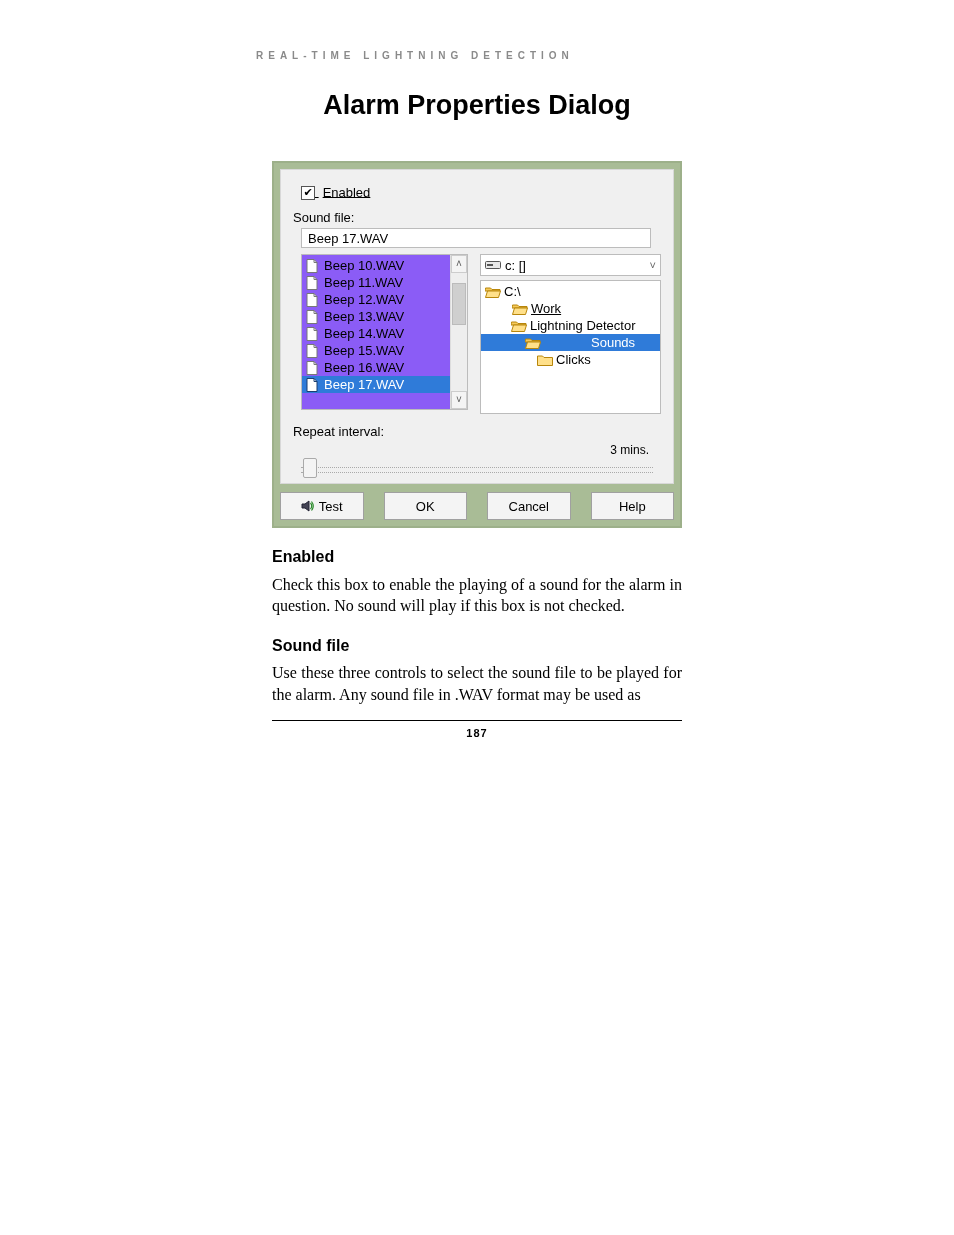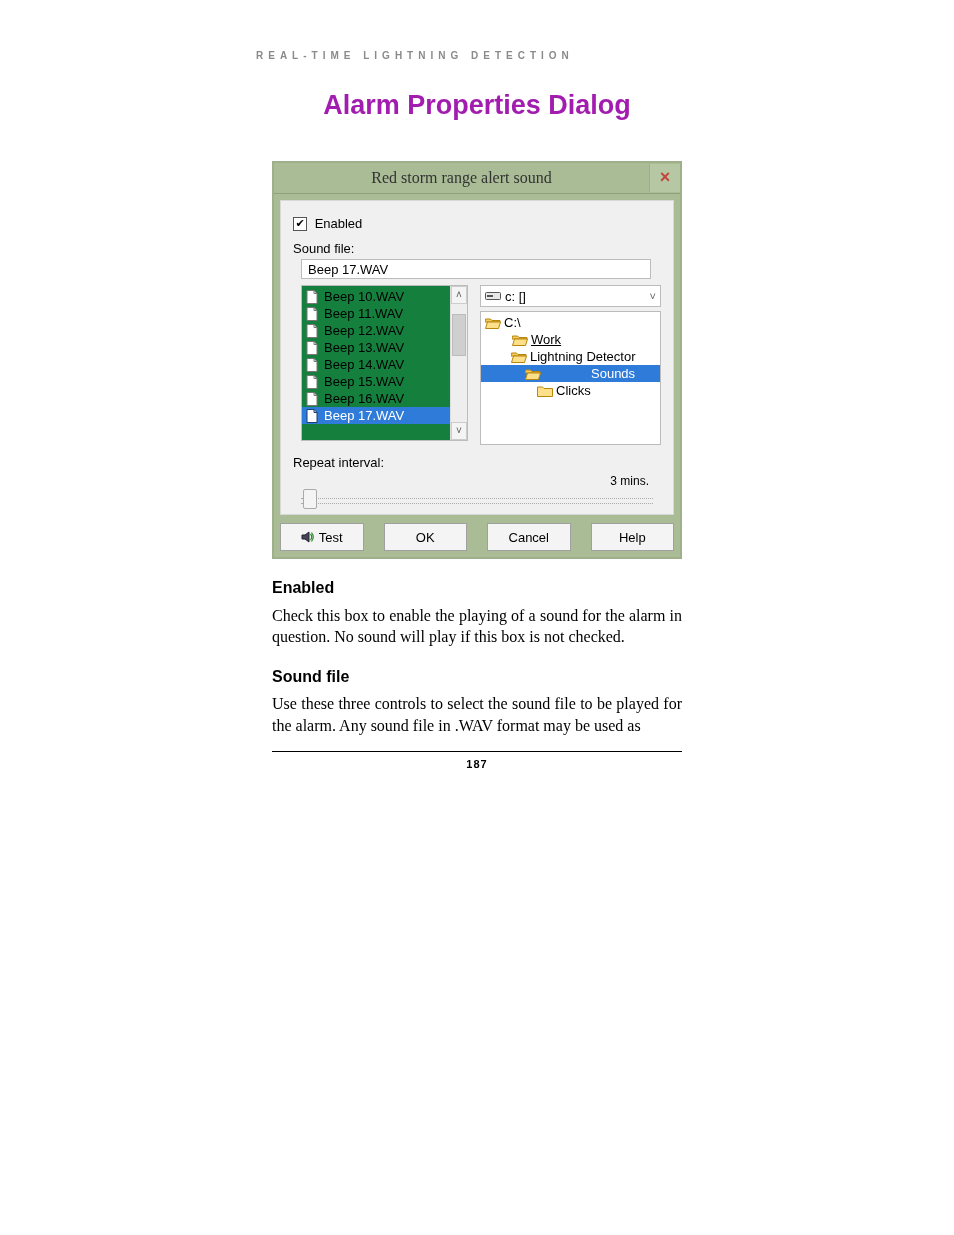--- a/index.html
+++ b/index.html
@@ -23,21 +23,21 @@
     letter-spacing: 5px;
     color: #8a8a8a;
     text-align: left;
     margin-left: 256px;
     margin-bottom: 29px;
   }
   .page-title {
     font-family: Arial, Helvetica, sans-serif;
     font-size: 27px;
     font-weight: bold;
-    color: #a21caf;
+    color: #000000;
     text-align: center;
     margin: 0 0 40px 0;
   }
   .dialog-wrap {
     width: 410px;
     margin: 0 auto 18px auto;
   }
   .dialog {
     border: 2px solid #9db08a;
     background: #a9bc96;
@@ -72,21 +72,22 @@
     border-left: 1px solid #9db08a;
     cursor: default;
   }
   .dialog-body {
     margin: 6px;
     background: #f0f0f0;
     border: 1px solid #d8d8d8;
     padding: 10px 12px 8px 12px;
   }
   .chk-row {
-    margin: 4px 0 10px 0;
+    margin: 4px 0 10px 8px;
+    text-decoration: underline;
   }
   .chk {
     display: inline-block;
     width: 12px;
     height: 12px;
     border: 1px solid #555;
     background: #fff;
     vertical-align: middle;
     text-align: center;
     line-height: 11px;
@@ -114,21 +115,21 @@
   }
   .two-col {
     display: flex;
     gap: 12px;
     margin-left: 8px;
   }
   .file-list {
     width: 165px;
     height: 154px;
     border: 1px solid #bcbcbc;
-    background: #15803d;
+    background: #8b5cf6;
     display: flex;
     overflow: hidden;
   }
   .file-list-items {
     flex: 1;
     padding: 2px 0;
     overflow: hidden;
   }
   .file-item {
     display: flex;
@@ -319,26 +320,20 @@
 
 <div class="page">
 
   <div class="header-text">REAL-TIME LIGHTNING DETECTION</div>
 
   <h1 class="page-title">Alarm Properties Dialog</h1>
 
   <div class="dialog-wrap">
     <div class="dialog">
 
-      <div class="titlebar">
-        <div class="titlebar-text">Red storm range alert sound</div>
-        <div class="close-btn">
-          <span>×</span>
-        </div>
-      </div>
 
       <div class="dialog-body">
 
         <div class="chk-row">
           <span class="chk">✔</span>
           <span class="chk-label">Enabled</span>
         </div>
 
         <div class="field-label">Sound file:</div>
         <div class="sound-input">Beep 17.WAV</div>

